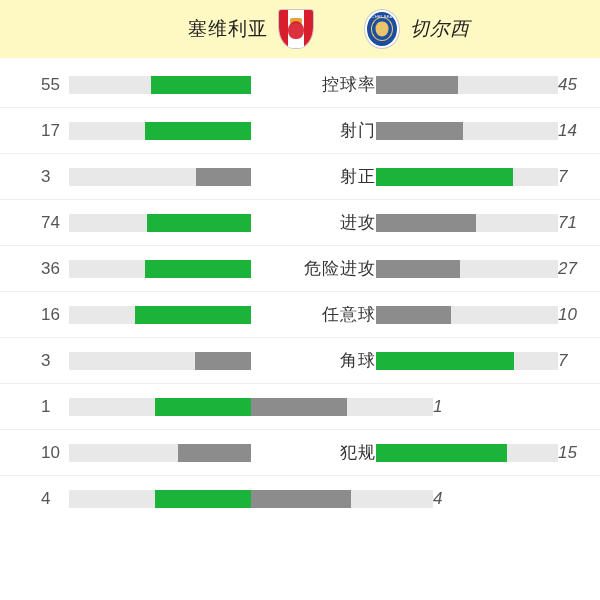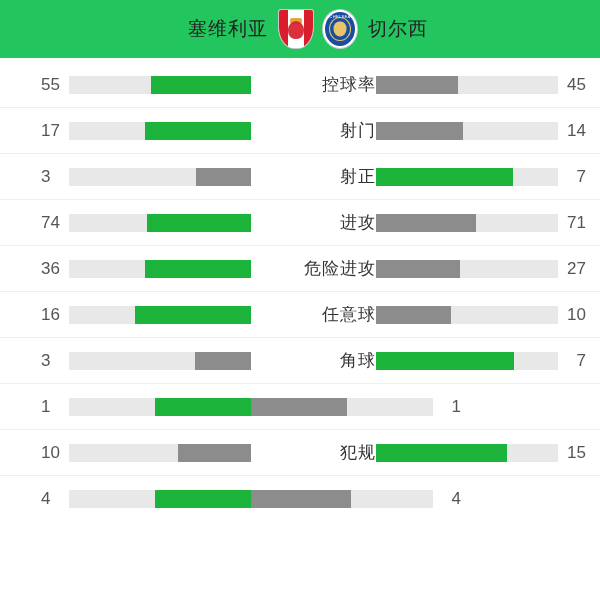--- a/index.html
+++ b/index.html
@@ -14,30 +14,30 @@
 
   .wrap { width: 600px; height: 600px; position: relative; }
 
   
   .header {
     height: 58px;
     display: flex;
     align-items: center;
     justify-content: center;
     gap: 8px;
-    background: #22c55e;
+    background: #fef9c3;
     padding-left: 36px;
   }
   .team {
     display: flex;
     align-items: center;
     gap: 10px;
   }
   .team.home { justify-content: flex-end; width: 190px; }
-  .team.away { justify-content: flex-start; width: 190px; }
+  .team.away { justify-content: center; width: 190px; font-style: italic; }
   .team-name {
     font-size: 19px;
     color: #222222;
     letter-spacing: 1px;
     white-space: nowrap;
   }
   .crest { width: 36px; height: 40px; position: relative; flex: 0 0 auto; }
 
   
   .crest.sevilla .shield {
@@ -110,21 +110,21 @@
     padding-left: 27px;
   }
   .row:last-child { border-bottom: none; }
 
   .val {
     width: 42px;
     font-size: 17px;
     color: #555555;
   }
   .val.left { text-align: left; padding-left: 14px; }
-  .val.right { text-align: right; padding-right: 14px; }
+  .val.right { padding-right: 14px; font-style: italic; }
 
   .barbox { width: 182px; height: 18px; background: #e8e8e8; position: relative; }
   .barbox .fill { position: absolute; top: 0; bottom: 0; }
   .barbox.home .fill { right: 0; }
   .barbox.away .fill { left: 0; }
 
   .label {
     flex: 1;
     text-align: right;
     font-size: 17px;

